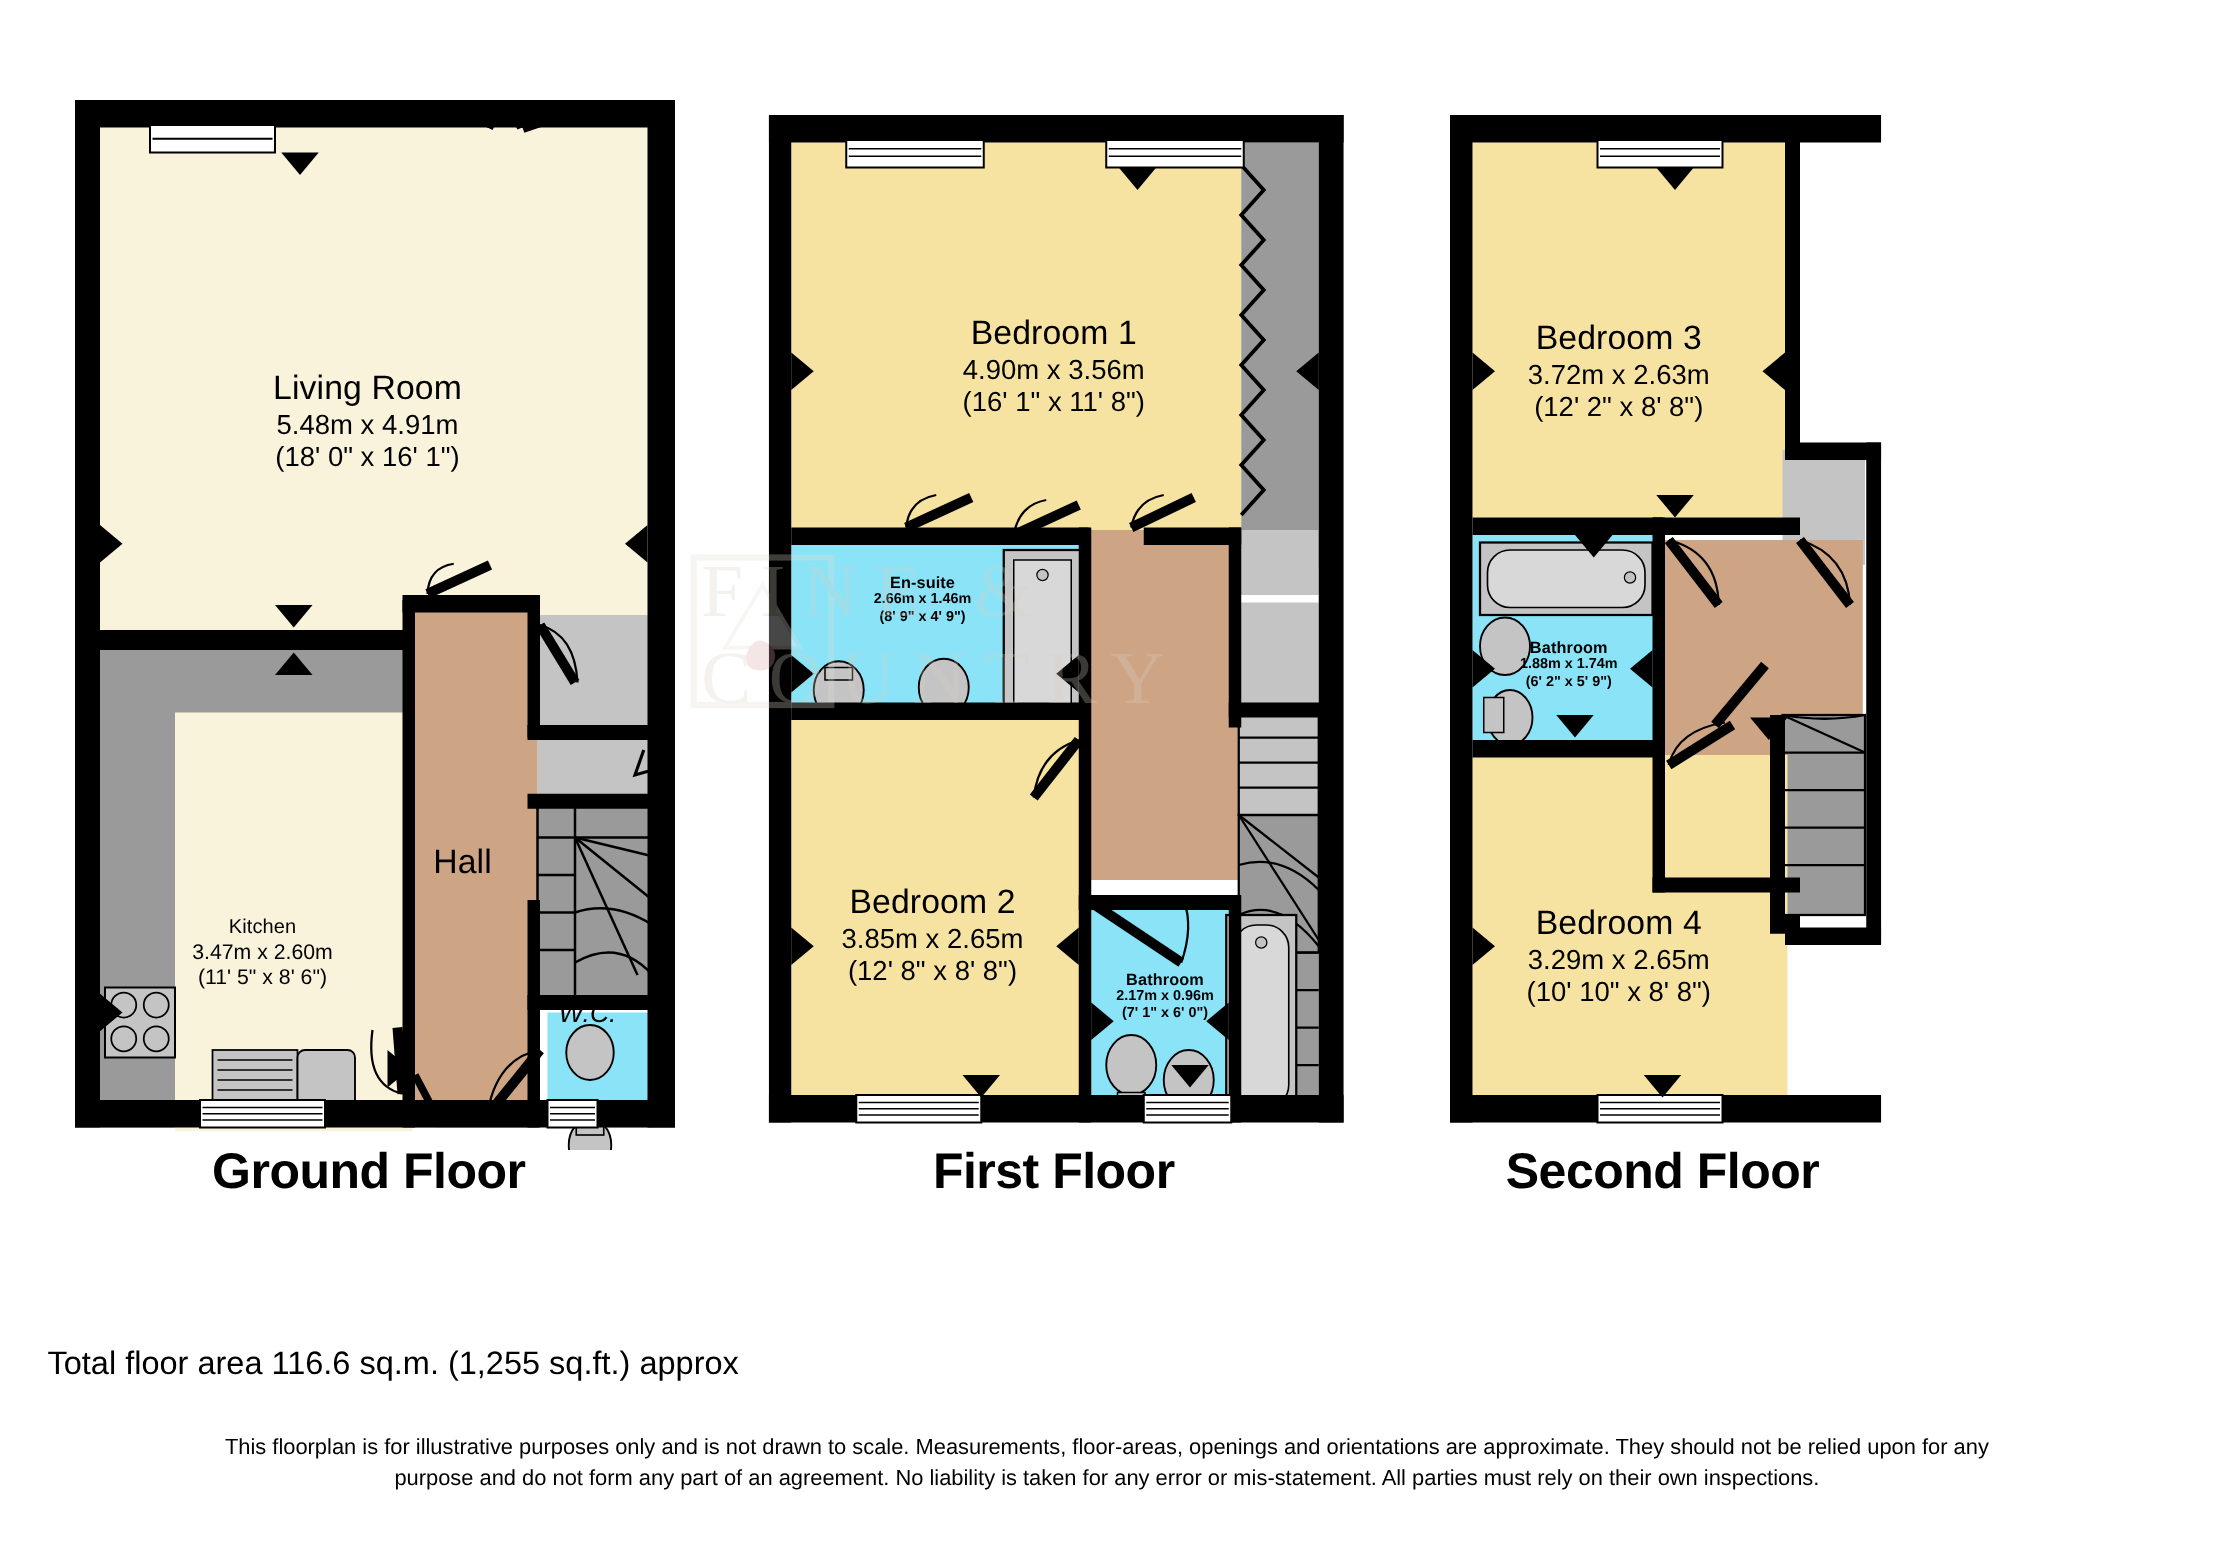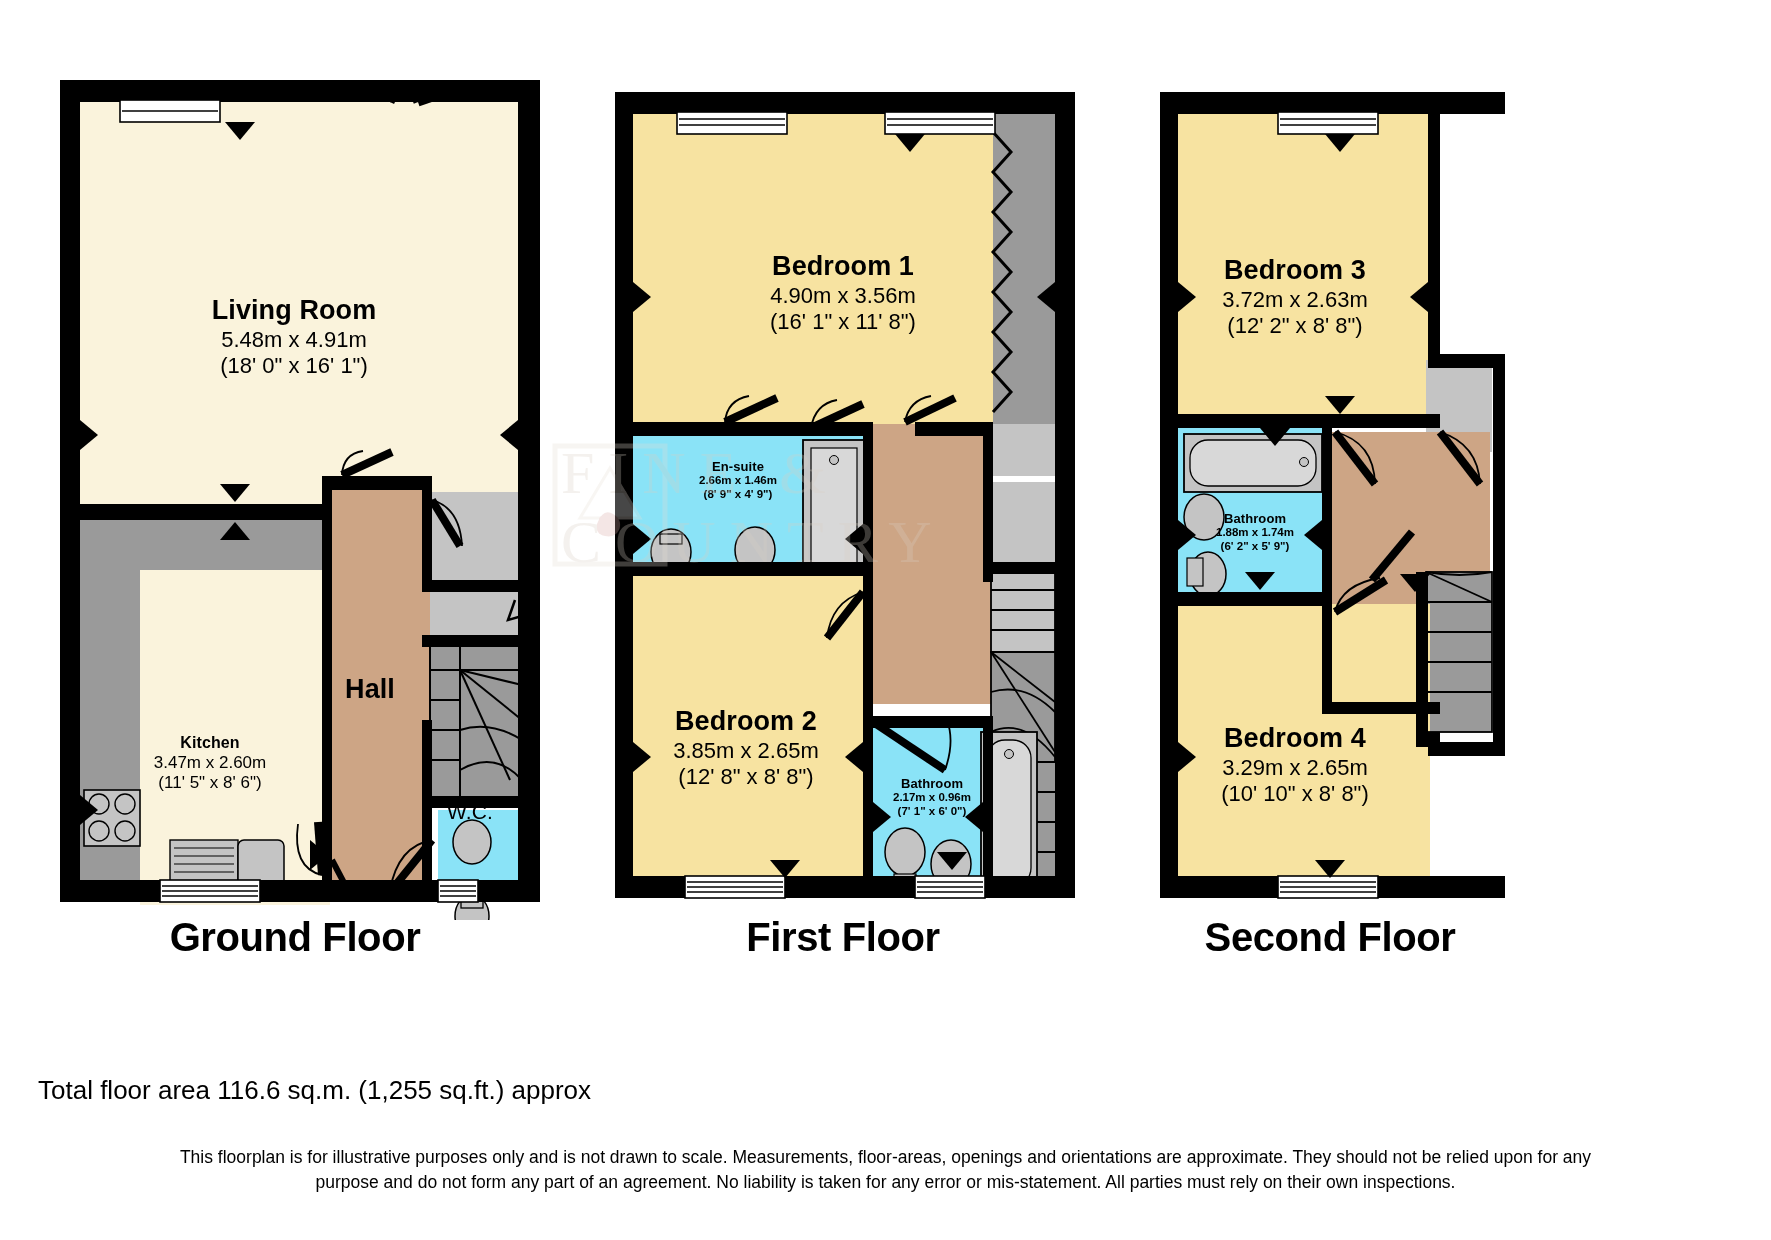--- a/index.html
+++ b/index.html
@@ -24,21 +24,21 @@
   
   .label {
     position: absolute;
     text-align: center;
     color: #000;
     line-height: 1.18;
     white-space: nowrap;
     pointer-events: none;
     transform: translate(-50%, -50%);
   }
-  .label .nm { display: block; font-size: 27px; font-weight: 700; letter-spacing: .1px; }
+  .label .nm { display: block; font-size: 27px; font-weight: 400; letter-spacing: .1px; }
   .label .dm { display: block; font-size: 22px; }
   .label .df { display: block; font-size: 22px; }
 
   .label.sm .nm { font-size: 13px; font-weight: 700; }
   .label.sm .dm { font-size: 11.5px; font-weight: 700; }
   .label.sm .df { font-size: 11.5px; font-weight: 700; }
 
   .label.wc .nm { font-size: 21px; font-weight: 400; }
 
   
@@ -229,21 +229,21 @@
     <div class="label" style="left:150px; top:683px;">
       <span class="nm" style="font-size:16px">Kitchen</span>
       <span class="dm" style="font-size:17px">3.47m x 2.60m</span>
       <span class="df" style="font-size:17px">(11' 5" x 8' 6")</span>
     </div>
 
     <div class="label" style="left:310px; top:610px;">
       <span class="nm">Hall</span>
     </div>
 
-    <div class="label wc" style="left:410px; top:732px;">
+    <div class="label wc" style="left:410px; top:732px;font-style:italic;">
       <span class="nm">W.C.</span>
     </div>
   </div>
 
   <div class="floor" style="left:615px; top:92px; width:460px; height:828px;">
     <svg class="plan" width="460" height="828" viewBox="0 0 460 828">
       <g>
 
         <rect x="18" y="22" width="360" height="310" fill="#f7e3a1"></rect>
 

